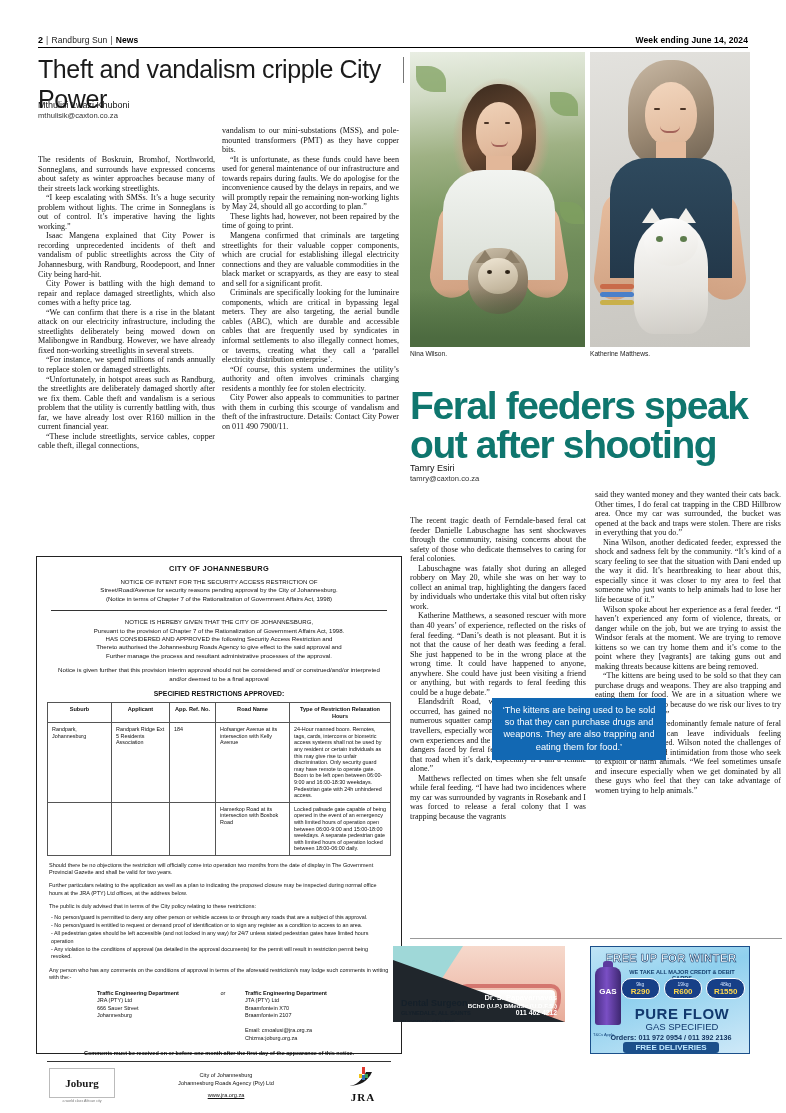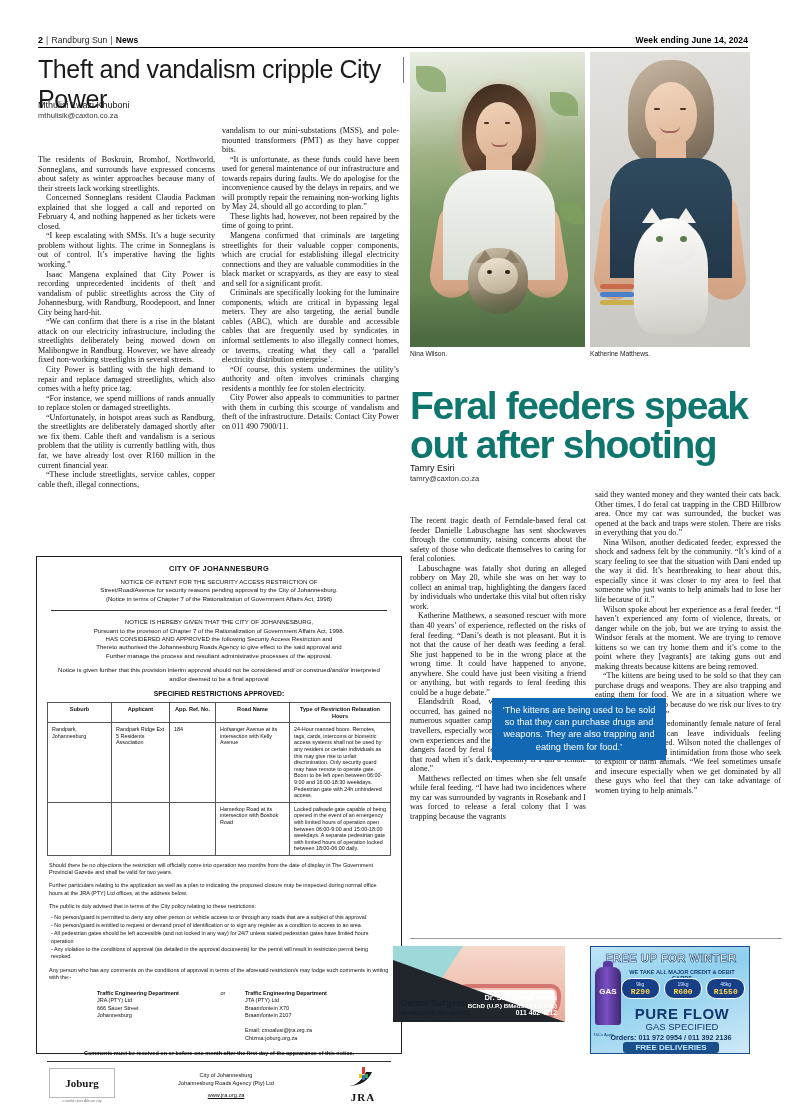--- a/index.html
+++ b/index.html
@@ -205,21 +205,21 @@
     border:1px solid #1b4f8a;
   }
   .gs-title { position:absolute; left:6px; top:5px; width:148px; text-align:center;
               font-family:"Liberation Sans", sans-serif; font-weight:700; font-size:11.5px;
               color:#fff; -webkit-text-stroke:.6px #16406f; letter-spacing:.3px; }
   .gs-cards { position:absolute; left:28px; top:22px; width:126px; text-align:center;
               font-family:"Liberation Sans", sans-serif; font-weight:700; font-size:5.6px; color:#16406f; }
   .gs-prices{ position:absolute; left:30px; top:31px; width:124px; display:flex; gap:4px; }
   .gs-pill  { flex:1; background:#173f87; border:1px solid #fff; border-radius:10px; text-align:center; padding:2px 0; }
   .gs-kg { font-family:"Liberation Sans", sans-serif; font-size:5px; color:#cfe3ff; }
-  .gs-rd { font-family:Liberation Mono, monospace; font-size:8px; font-weight:700; color:#ffd84d; }
+  .gs-rd { font-family:Liberation Sans, sans-serif; font-size:8px; font-weight:700; color:#ffd84d; }
   .gs-pure { position:absolute; left:26px; top:58px; width:130px; text-align:center;
              font-family:"Liberation Sans", sans-serif; font-weight:700; font-size:15px; color:#12396e; letter-spacing:.5px; }
   .gs-supp { position:absolute; left:26px; top:74px; width:130px; text-align:center;
              font-family:"Liberation Sans", sans-serif; font-size:9.5px; color:#12396e; }
   .gs-orders{ position:absolute; left:2px; top:86px; width:156px; text-align:center;
              font-family:"Liberation Sans", sans-serif; font-weight:700; font-size:7.2px; color:#0e2f5c; }
   .gs-free { position:absolute; left:32px; top:95px; width:96px; text-align:center;
              background:#1b4f8a; color:#bfe8ff; border-radius:3px;
              font-family:"Liberation Sans", sans-serif; font-weight:700; font-size:8px; padding:1px 0; }
   .gs-cyl  { position:absolute; left:4px; top:20px; width:26px; height:58px;
@@ -253,25 +253,24 @@
   <div class="lead-head">Theft and vandalism cripple City Power</div>
   <div class="head-divider"></div>
 
   <div class="byline" style="left:38px; top:100px; width:175px;">
     <div class="nm">Mthulisi Lwazi Khuboni</div>
     <div class="em">mthulisik@caxton.co.za</div>
   </div>
 
   <div class="col" id="lead-col-1" style="left:38px; top:128px; width:177px; height:400px;">
       <p class="noind">The residents of Boskruin, Bromhof, Northworld, Sonneglans, and surrounds have expressed concerns about safety as winter approaches because many of their streets lack working streetlights.</p>
-      <p>Concerned Sonneglans resident Claudia Packman explained that she logged a call and reported on February 4, and nothing happened as her tickets were closed.</p>
       <p>“I keep escalating with SMSs. It’s a huge security problem without lights. The crime in Sonneglans is out of control. It’s imperative having the lights working.”</p>
       <p>Isaac Mangena explained that City Power is recording unprecedented incidents of theft and vandalism of public streetlights across the City of Johannesburg, with Randburg, Roodepoort, and Inner City being hard-hit.</p>
+      <p>City Power is battling with the high demand to repair and replace damaged streetlights, which also comes with a hefty price tag.</p>
       <p>“We can confirm that there is a rise in the blatant attack on our electricity infrastructure, including the streetlights deliberately being mowed down on Malibongwe in Randburg. However, we have already fixed non-working streetlights in several streets.</p>
-      <p>City Power is battling with the high demand to repair and replace damaged streetlights, which also comes with a hefty price tag.</p>
       <p>“For instance, we spend millions of rands annually to replace stolen or damaged streetlights.</p>
       <p>“Unfortunately, in hotspot areas such as Randburg, the streetlights are deliberately damaged shortly after we fix them. Cable theft and vandalism is a serious problem that the utility is currently battling with, thus far, we have already lost over R160 million in the current financial year.</p>
       <p>“These include streetlights, service cables, copper cable theft, illegal connections,</p>
     </div>
   <div class="col" id="lead-col-2" style="left:222px; top:99px; width:177px; height:430px;">
       <p class="noind">vandalism to our mini-substations (MSS), and pole-mounted transformers (PMT) as they have copper bits.</p>
       <p>“It is unfortunate, as these funds could have been used for general maintenance of our infrastructure and towards repairs during faults. We do apologise for the inconvenience caused by the delays in repairs, and we will promptly repair the remaining non-working lights by May 24, should all go according to plan.”</p>
       <p>These lights had, however, not been repaired by the time of going to print.</p>
       <p>Mangena confirmed that criminals are targeting streetlights for their valuable copper components, which are crucial for establishing illegal electricity connections and they are valuable commodities in the black market or scrapyards, as they are easy to steal and sell for a significant profit.</p>
       <p>Criminals are specifically looking for the luminaire components, which are critical in bypassing legal meters. They are also targeting, the aerial bundle cables (ABC), which are durable and accessible cables that are frequently used by syndicates in informal settlements to also illegally connect homes, or taverns, creating what they call a ‘parallel electricity distribution enterprise’.</p>

